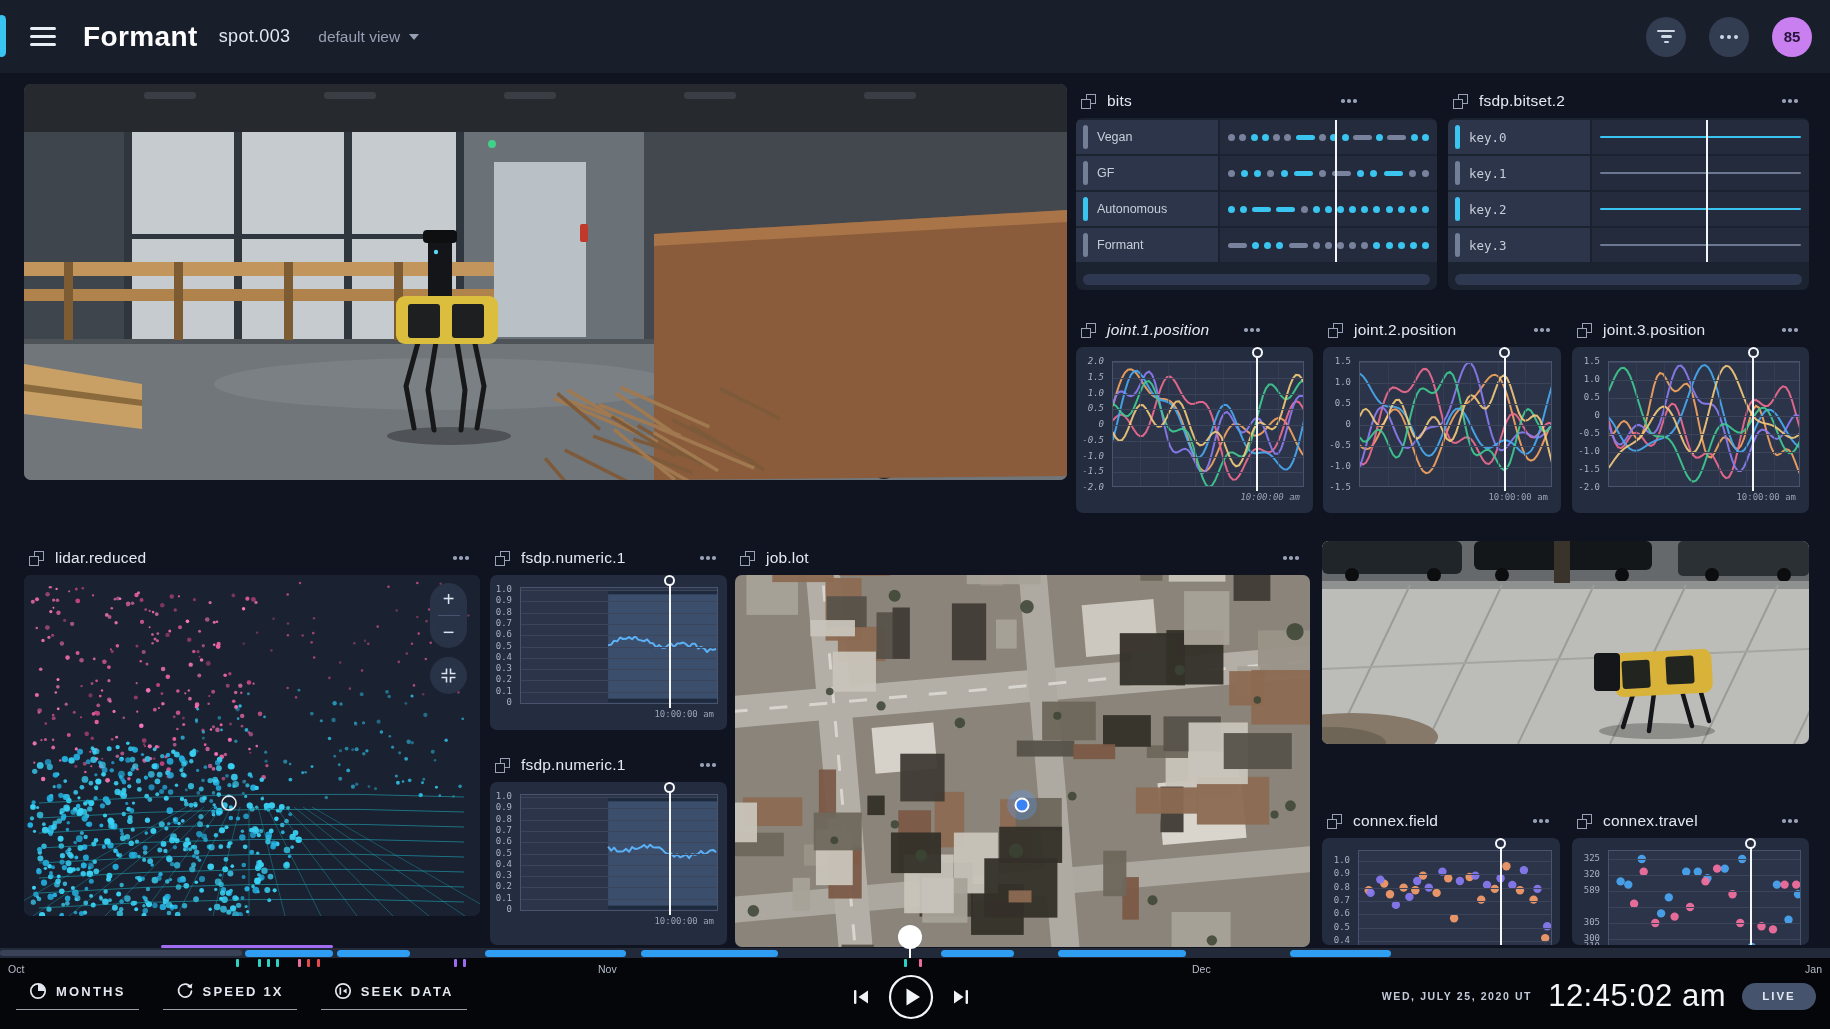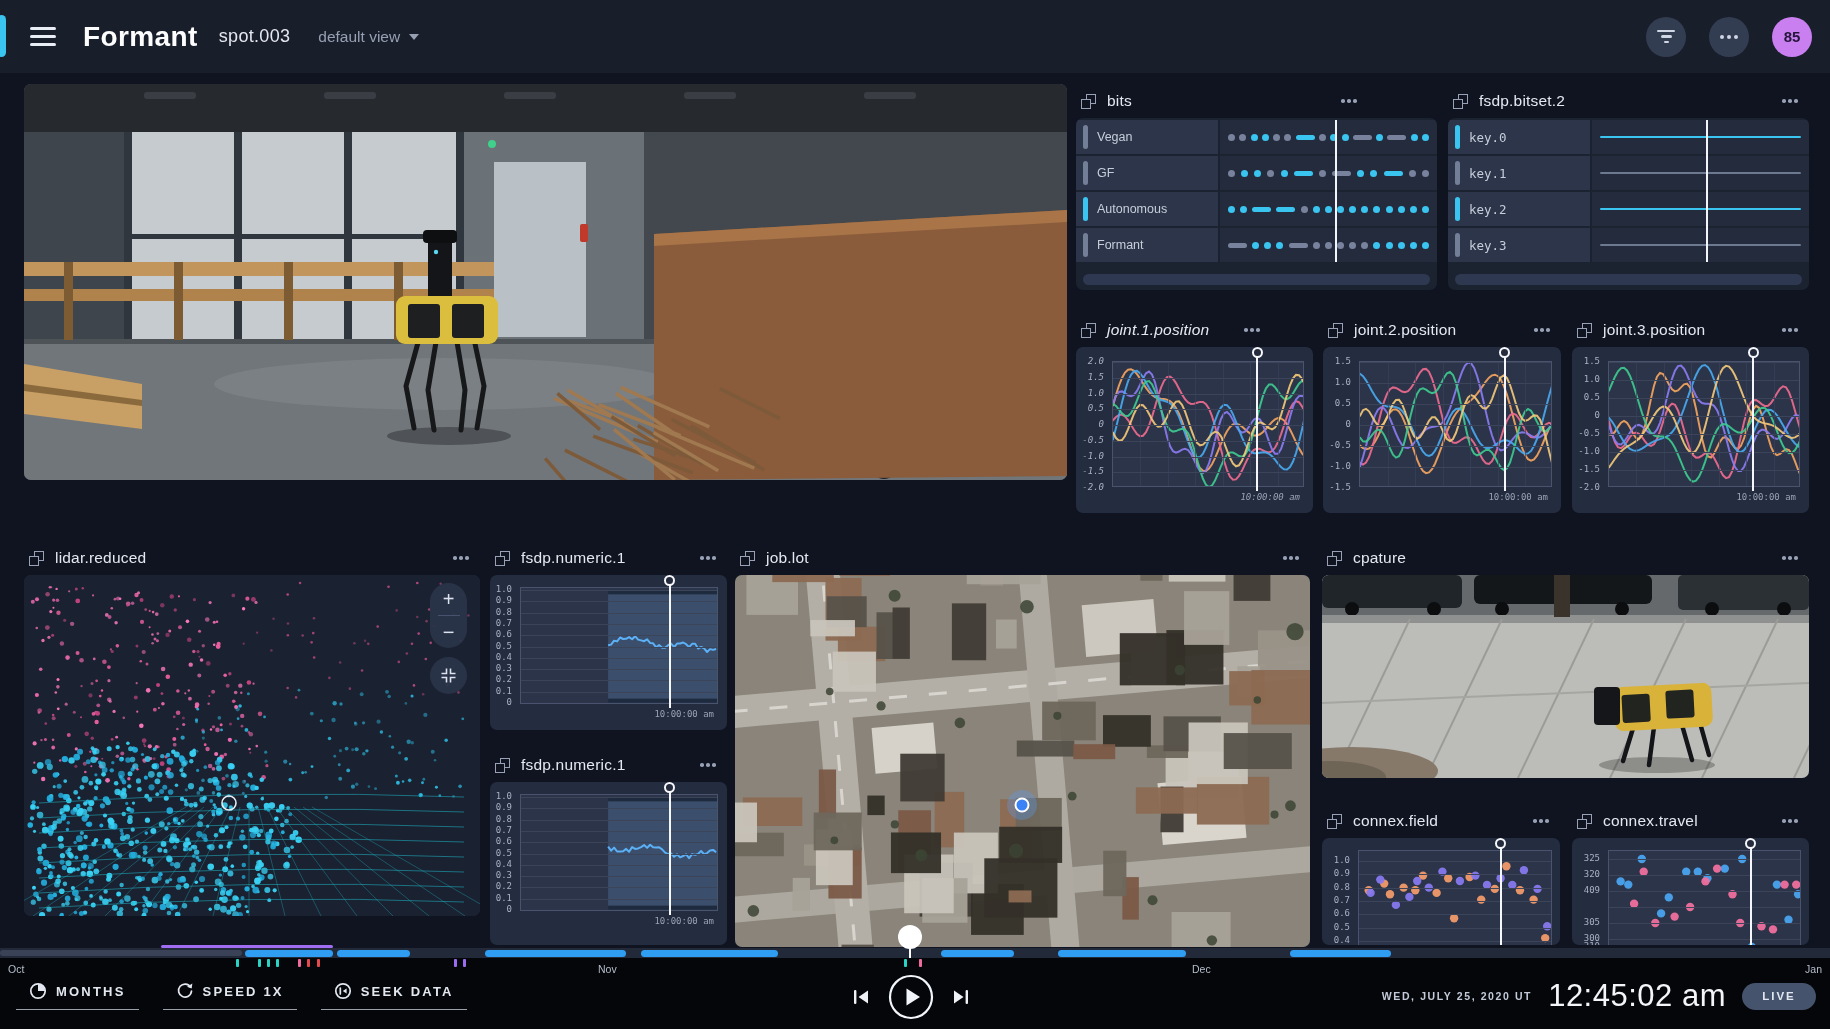--- a/index.html
+++ b/index.html
@@ -1547,27 +1547,20 @@
           <circle cx="186.3692903832998" cy="280.35417060088366" r="6.0797625872073695" fill="#3c4434" opacity="0.85"></circle>
           <circle cx="555.4575683781877" cy="230.7418710468337" r="5.383317555999383" fill="#3c4434" opacity="0.85"></circle>
           <circle cx="559.9921658984385" cy="56.66677011642605" r="8.665754538495094" fill="#3c4434" opacity="0.85"></circle>
           <circle cx="539.5272973924875" cy="239.6222448879853" r="4.072478067246266" fill="#3c4434" opacity="0.85"></circle>
           <circle cx="287" cy="230" r="15" fill="#5aa0ff" opacity="0.3"></circle>
           <circle cx="287" cy="230" r="6.5" fill="#3b82f6" stroke="#ffffff" stroke-width="2"></circle>
         </svg></div>
   </section>
 
   <section class="panel" style="left:1322px;top:541px;width:487px;">
-    <div class="phead">
-      <span class="licon"></span>
-      <span class="ptitle">cpature</span>
-      <span class="kebab-btn">
-          <span class="kdots"></span>
-        </span>
-    </div>
     <div class="pbody" id="cpature-body" style="width:487px;height:203px;"><svg width="487" height="203" viewBox="0 0 487 203">
           <rect x="0" y="0" width="487" height="203" fill="#bcbcb8"></rect>
           <rect x="0" y="0" width="487" height="40" fill="#66696c"></rect>
           <rect x="0" y="0" width="140" height="33" rx="6" fill="#202529"></rect>
           <rect x="152" y="0" width="178" height="29" rx="6" fill="#14171a"></rect>
           <rect x="356" y="0" width="131" height="35" rx="5" fill="#2b3034"></rect>
           <circle cx="30" cy="34" r="7" fill="#0b0d0f"></circle>
           <circle cx="112" cy="34" r="7" fill="#0b0d0f"></circle>
           <circle cx="180" cy="34" r="7" fill="#0b0d0f"></circle>
           <circle cx="300" cy="34" r="7" fill="#0b0d0f"></circle>
@@ -1715,21 +1708,21 @@
             <circle cx="108.1" cy="17.6" r="4.2" fill="#ef6f9e" opacity="0.95"></circle>
             <circle cx="123.5" cy="43.2" r="4.2" fill="#ef6f9e" opacity="0.95"></circle>
             <circle cx="131.2" cy="72.0" r="4.2" fill="#ef6f9e" opacity="0.95"></circle>
             <circle cx="152.5" cy="75.2" r="4.2" fill="#ef6f9e" opacity="0.95"></circle>
             <circle cx="164.0" cy="78.4" r="4.2" fill="#ef6f9e" opacity="0.95"></circle>
             <circle cx="175.6" cy="33.6" r="4.2" fill="#ef6f9e" opacity="0.95"></circle>
             <circle cx="187.2" cy="33.6" r="4.2" fill="#ef6f9e" opacity="0.95"></circle>
           </svg></div>
         <div class="tick mono" style="left: 0px; width: 28px; top: 15px;">325</div>
         <div class="tick mono" style="left: 0px; width: 28px; top: 31px;">320</div>
-        <div class="tick mono" style="left: 0px; width: 28px; top: 47px;">409</div>
+        <div class="tick mono" style="left: 0px; width: 28px; top: 47px;">589</div>
         <div class="tick mono" style="left: 0px; width: 28px; top: 63px; margin-top: 40px;">310</div>
         <div class="tick mono" style="left: 0px; width: 28px; top: 79px;">305</div>
         <div class="tick mono" style="left: 0px; width: 28px; top: 95px;">300</div>
         <div class="phline" style="left: 177.855px; top: 6px; height: 160px;"></div>
         <div class="phdot" style="left: 173.355px; top: 0px;"></div>
       </div>
   </section>
 
   <div id="track">
       <div class="dimseg" style="left: 0px; width: 241.56px;"></div>

